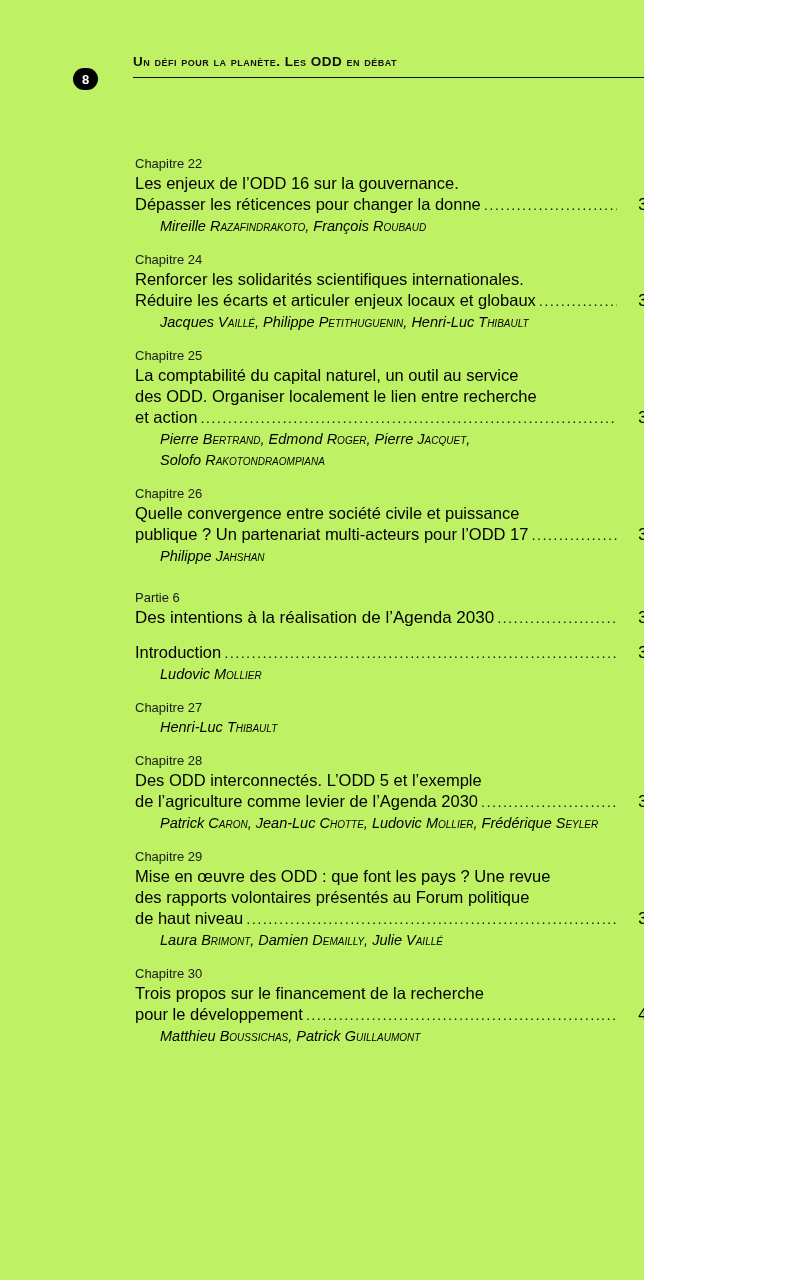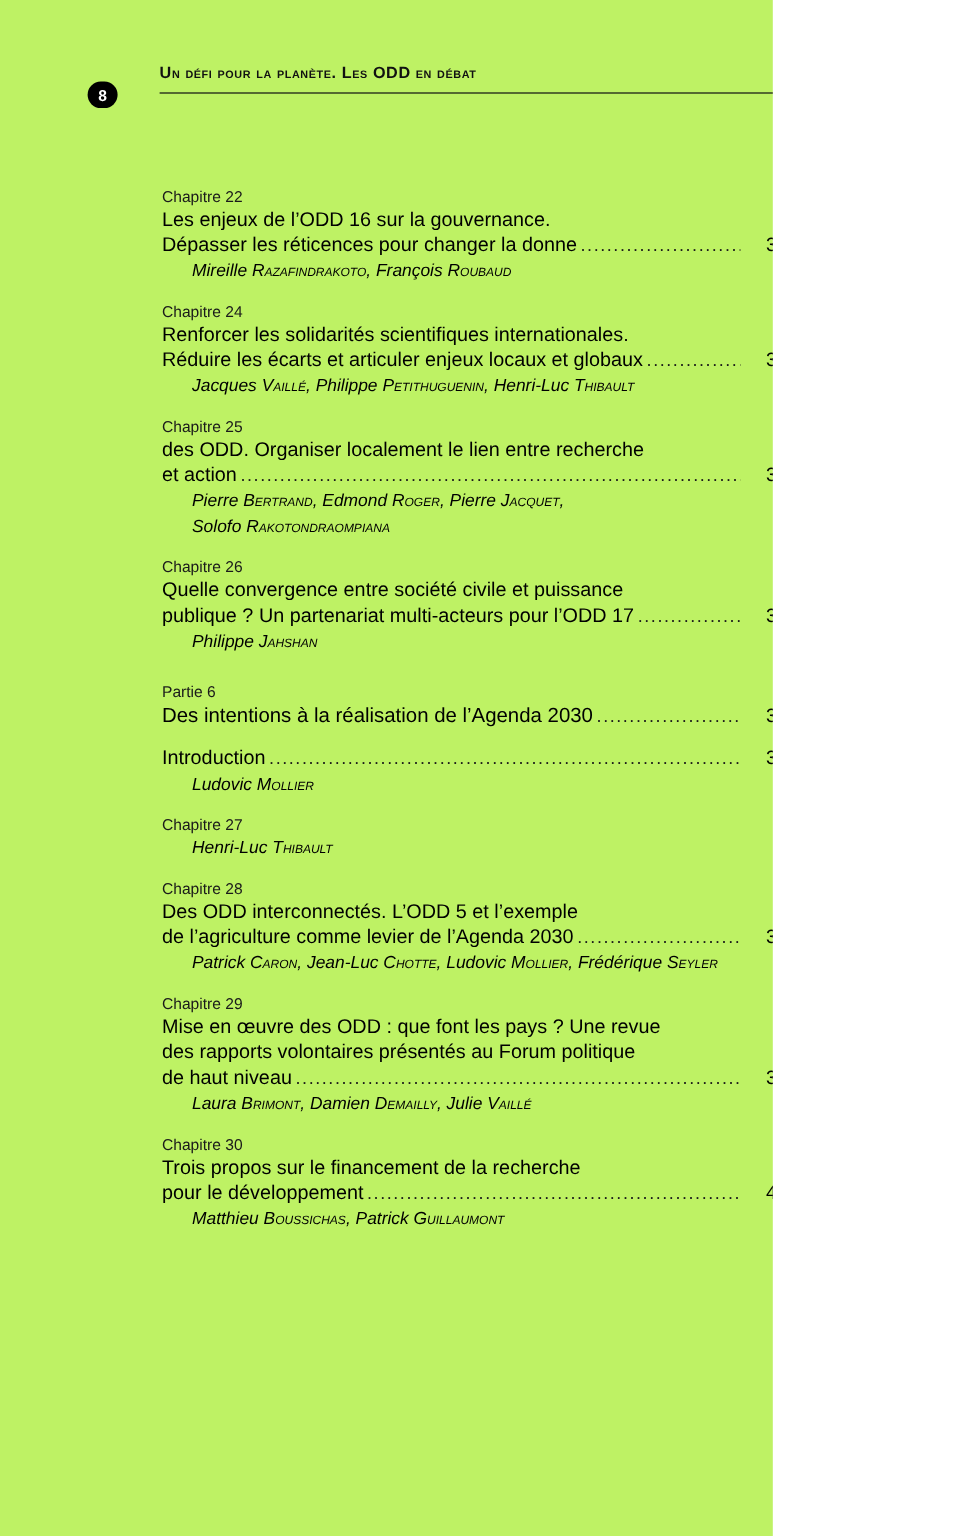--- a/index.html
+++ b/index.html
@@ -129,20 +129,21 @@
         <div class="title-line">Renforcer les solidarités scientifiques internationales.</div>
         <div class="title-row">
           <span class="title-text">Réduire les écarts et articuler enjeux locaux et globaux</span>
           <span class="leader"></span>
           <span class="pagenum">341</span>
         </div>
         <div class="author-line"><span>Jacques </span><span class="sc">Vaillé</span><span>, Philippe </span><span class="sc">Petithuguenin</span><span>, Henri-Luc </span><span class="sc">Thibault</span></div>
       </div>
       <div class="entry chapter">
         <div class="entry-label">Chapitre 25</div>
+        <div class="title-line">La comptabilité du capital naturel, un outil au service</div>
         <div class="title-line">des ODD. Organiser localement le lien entre recherche</div>
         <div class="title-row">
           <span class="title-text">et action</span>
           <span class="leader"></span>
           <span class="pagenum">351</span>
         </div>
         <div class="author-line"><span>Pierre </span><span class="sc">Bertrand</span><span>, Edmond </span><span class="sc">Roger</span><span>, Pierre </span><span class="sc">Jacquet</span><span>,</span></div>
         <div class="author-line"><span>Solofo </span><span class="sc">Rakotondraompiana</span></div>
       </div>
       <div class="entry chapter">

